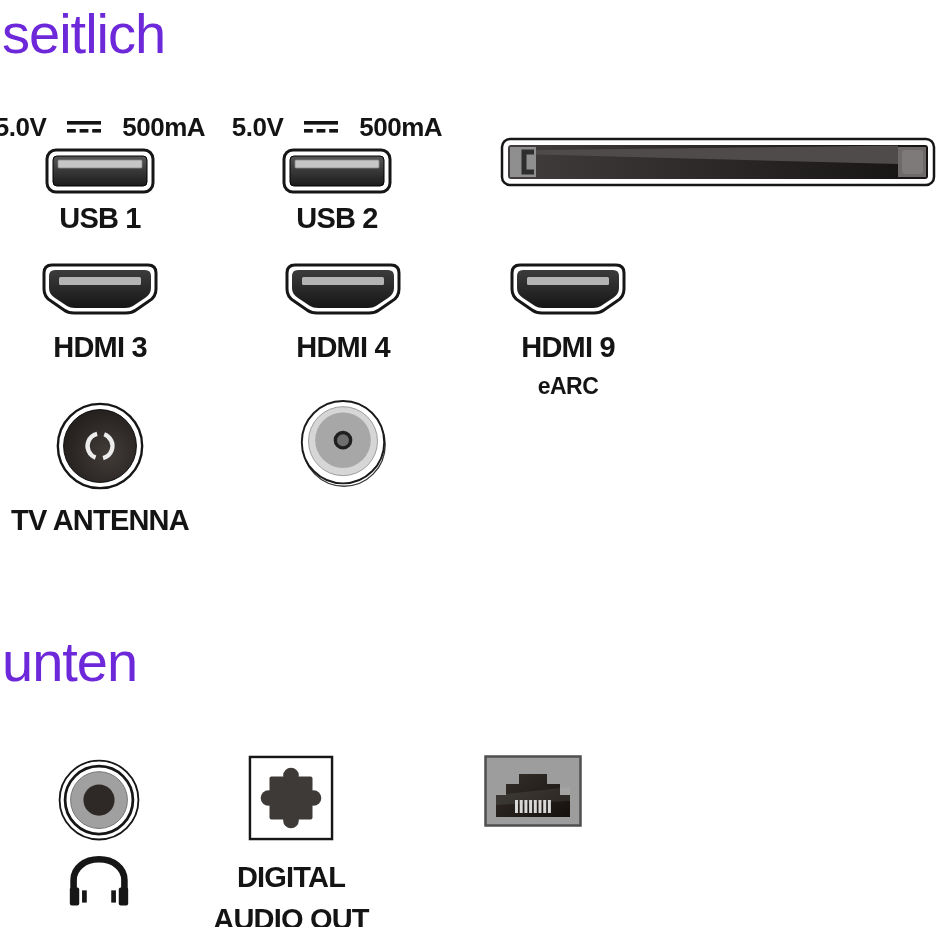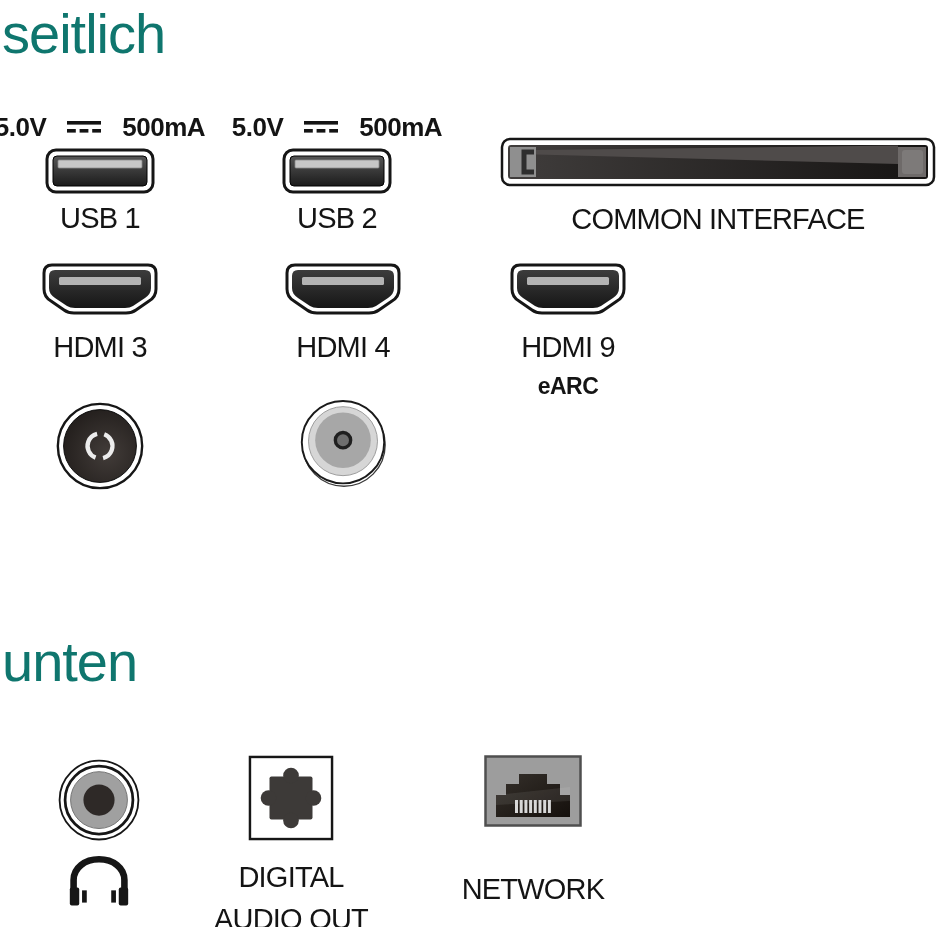--- a/index.html
+++ b/index.html
@@ -5,34 +5,34 @@
   html,body{margin:0;padding:0;}
   body{
     width:942px;height:927px;position:relative;overflow:hidden;
     background:#ffffff;
     font-family:"Liberation Sans", sans-serif;
     color:#161616;
   }
   .section-title{
     position:absolute;left:2px;
     font-size:56px;font-weight:400;letter-spacing:-1px;line-height:1;
-    color:#0f766e;
+    color:#6d28d9;
   }
   #title-side{top:6px;}
   #title-bottom{top:634px;}
   .port-group{
     position:absolute;display:flex;flex-direction:column;align-items:center;
   }
   .power-label{
     display:flex;align-items:center;gap:21px;
     font-size:26px;font-weight:700;letter-spacing:-0.5px;line-height:30px;
     color:#141414;white-space:nowrap;
   }
   .port-label{
-    font-size:29px;font-weight:400;letter-spacing:-0.8px;line-height:32px;
+    font-size:29px;font-weight:700;letter-spacing:-0.8px;line-height:32px;
     color:#141414;white-space:nowrap;text-align:center;
   }
   .port-sublabel{
     font-size:23px;font-weight:700;letter-spacing:-0.5px;line-height:26px;
     color:#141414;white-space:nowrap;
   }
   .mt6{margin-top:6px}.mt8{margin-top:8px}.mt12{margin-top:12px}
   .mt14{margin-top:14px}.mt16{margin-top:16px}.mt20{margin-top:20px}.mt46{margin-top:46px}.mt3{margin-top:10px}
   
   #usb1-group{left:0px;top:112px;width:200px;}
@@ -120,21 +120,20 @@
 <div class="port-group" id="ci-group">
   <svg width="436" height="50" viewBox="0 0 436 50">
     <rect x="2" y="2" width="432" height="46" rx="8" fill="#ffffff" stroke="#161616" stroke-width="2.5"></rect>
     <rect x="8" y="8" width="420" height="34" rx="3" fill="url(#ciGrad)"></rect>
     <rect x="10" y="10" width="26" height="30" fill="#8f8f8f"></rect>
     <path d="M34 15 L24 15 L24 35 L34 35" fill="none" stroke="#2e2e2e" stroke-width="5"></path>
     <polygon points="36,13 398,8.5 398,27 36,17.5" fill="#4f4b4a"></polygon>
     <rect x="398" y="10" width="28" height="30" fill="#6e6a69"></rect>
     <rect x="402" y="13" width="21" height="24" rx="3" fill="#8a8786" opacity="0.55"></rect>
   </svg>
-  <div class="port-label mt16">COMMON INTERFACE</div>
 </div>
 
 <div class="port-group" id="hdmi3-group">
   <svg width="116" height="54" viewBox="0 0 116 54">
     <path d="M10,2 H106 Q114,2 114,10 V26 Q114,34 107,38 L94,47 Q90,50 84,50 H32 Q26,50 22,47 L9,38 Q2,34 2,26 V10 Q2,2 10,2 Z" fill="#ffffff" stroke="#161616" stroke-width="3"></path>
     <path d="M13,7 H103 Q109,7 109,13 V25 Q109,31 103,35 L91,43 Q88,45 83,45 H33 Q28,45 25,43 L13,35 Q7,31 7,25 V13 Q7,7 13,7 Z" fill="url(#hdmiGrad)"></path>
     <rect x="17" y="14" width="82" height="8" rx="1.5" fill="#b3b3b3"></rect>
   </svg>
   <div class="port-label mt14">HDMI 3</div>
 </div>
@@ -157,20 +156,21 @@
   <div class="port-label mt14">HDMI 9</div>
   <div class="port-sublabel mt3">eARC</div>
 </div>
 
 <div class="port-group" id="antenna-group">
   <svg width="92" height="92" viewBox="0 0 96 96">
     <circle cx="48" cy="48" r="44" fill="#ffffff" stroke="#161616" stroke-width="2.5"></circle>
     <circle cx="48" cy="48" r="38" fill="url(#antGrad)" stroke="#0a0a0a" stroke-width="1"></circle>
     <circle cx="48" cy="48" r="13" fill="none" stroke="#ededed" stroke-width="4.5" stroke-dasharray="32.8 8" transform="rotate(-70 48 48)"></circle>
   </svg>
+  <div class="port-label mt12">TV ANTENNA</div>
 </div>
 
 <div class="port-group" id="satellite-group">
   <svg width="92" height="94" viewBox="0 0 96 98">
     <circle cx="49" cy="49" r="43" fill="none" stroke="#3a3a3a" stroke-width="1.4"></circle>
     <circle cx="48" cy="46" r="43" fill="#ffffff" stroke="#1a1a1a" stroke-width="2"></circle>
     <circle cx="48" cy="45" r="36" fill="#d6d6d6" stroke="#9a9a9a" stroke-width="1"></circle>
     <circle cx="48" cy="44" r="29" fill="#a7a7a7"></circle>
     <circle cx="48" cy="44" r="8" fill="#6e6e6e" stroke="#1f1f1f" stroke-width="3.5"></circle>
   </svg>
@@ -218,14 +218,13 @@
       <rect x="31" y="45" width="3" height="13"></rect>
       <rect x="35.7" y="45" width="3" height="13"></rect>
       <rect x="40.4" y="45" width="3" height="13"></rect>
       <rect x="45.1" y="45" width="3" height="13"></rect>
       <rect x="49.8" y="45" width="3" height="13"></rect>
       <rect x="54.5" y="45" width="3" height="13"></rect>
       <rect x="59.2" y="45" width="3" height="13"></rect>
       <rect x="63.9" y="45" width="3" height="13"></rect>
     </g>
   </svg>
-  <div class="port-label mt46">NETWORK</div>
 </div>
 
 </body></html>

